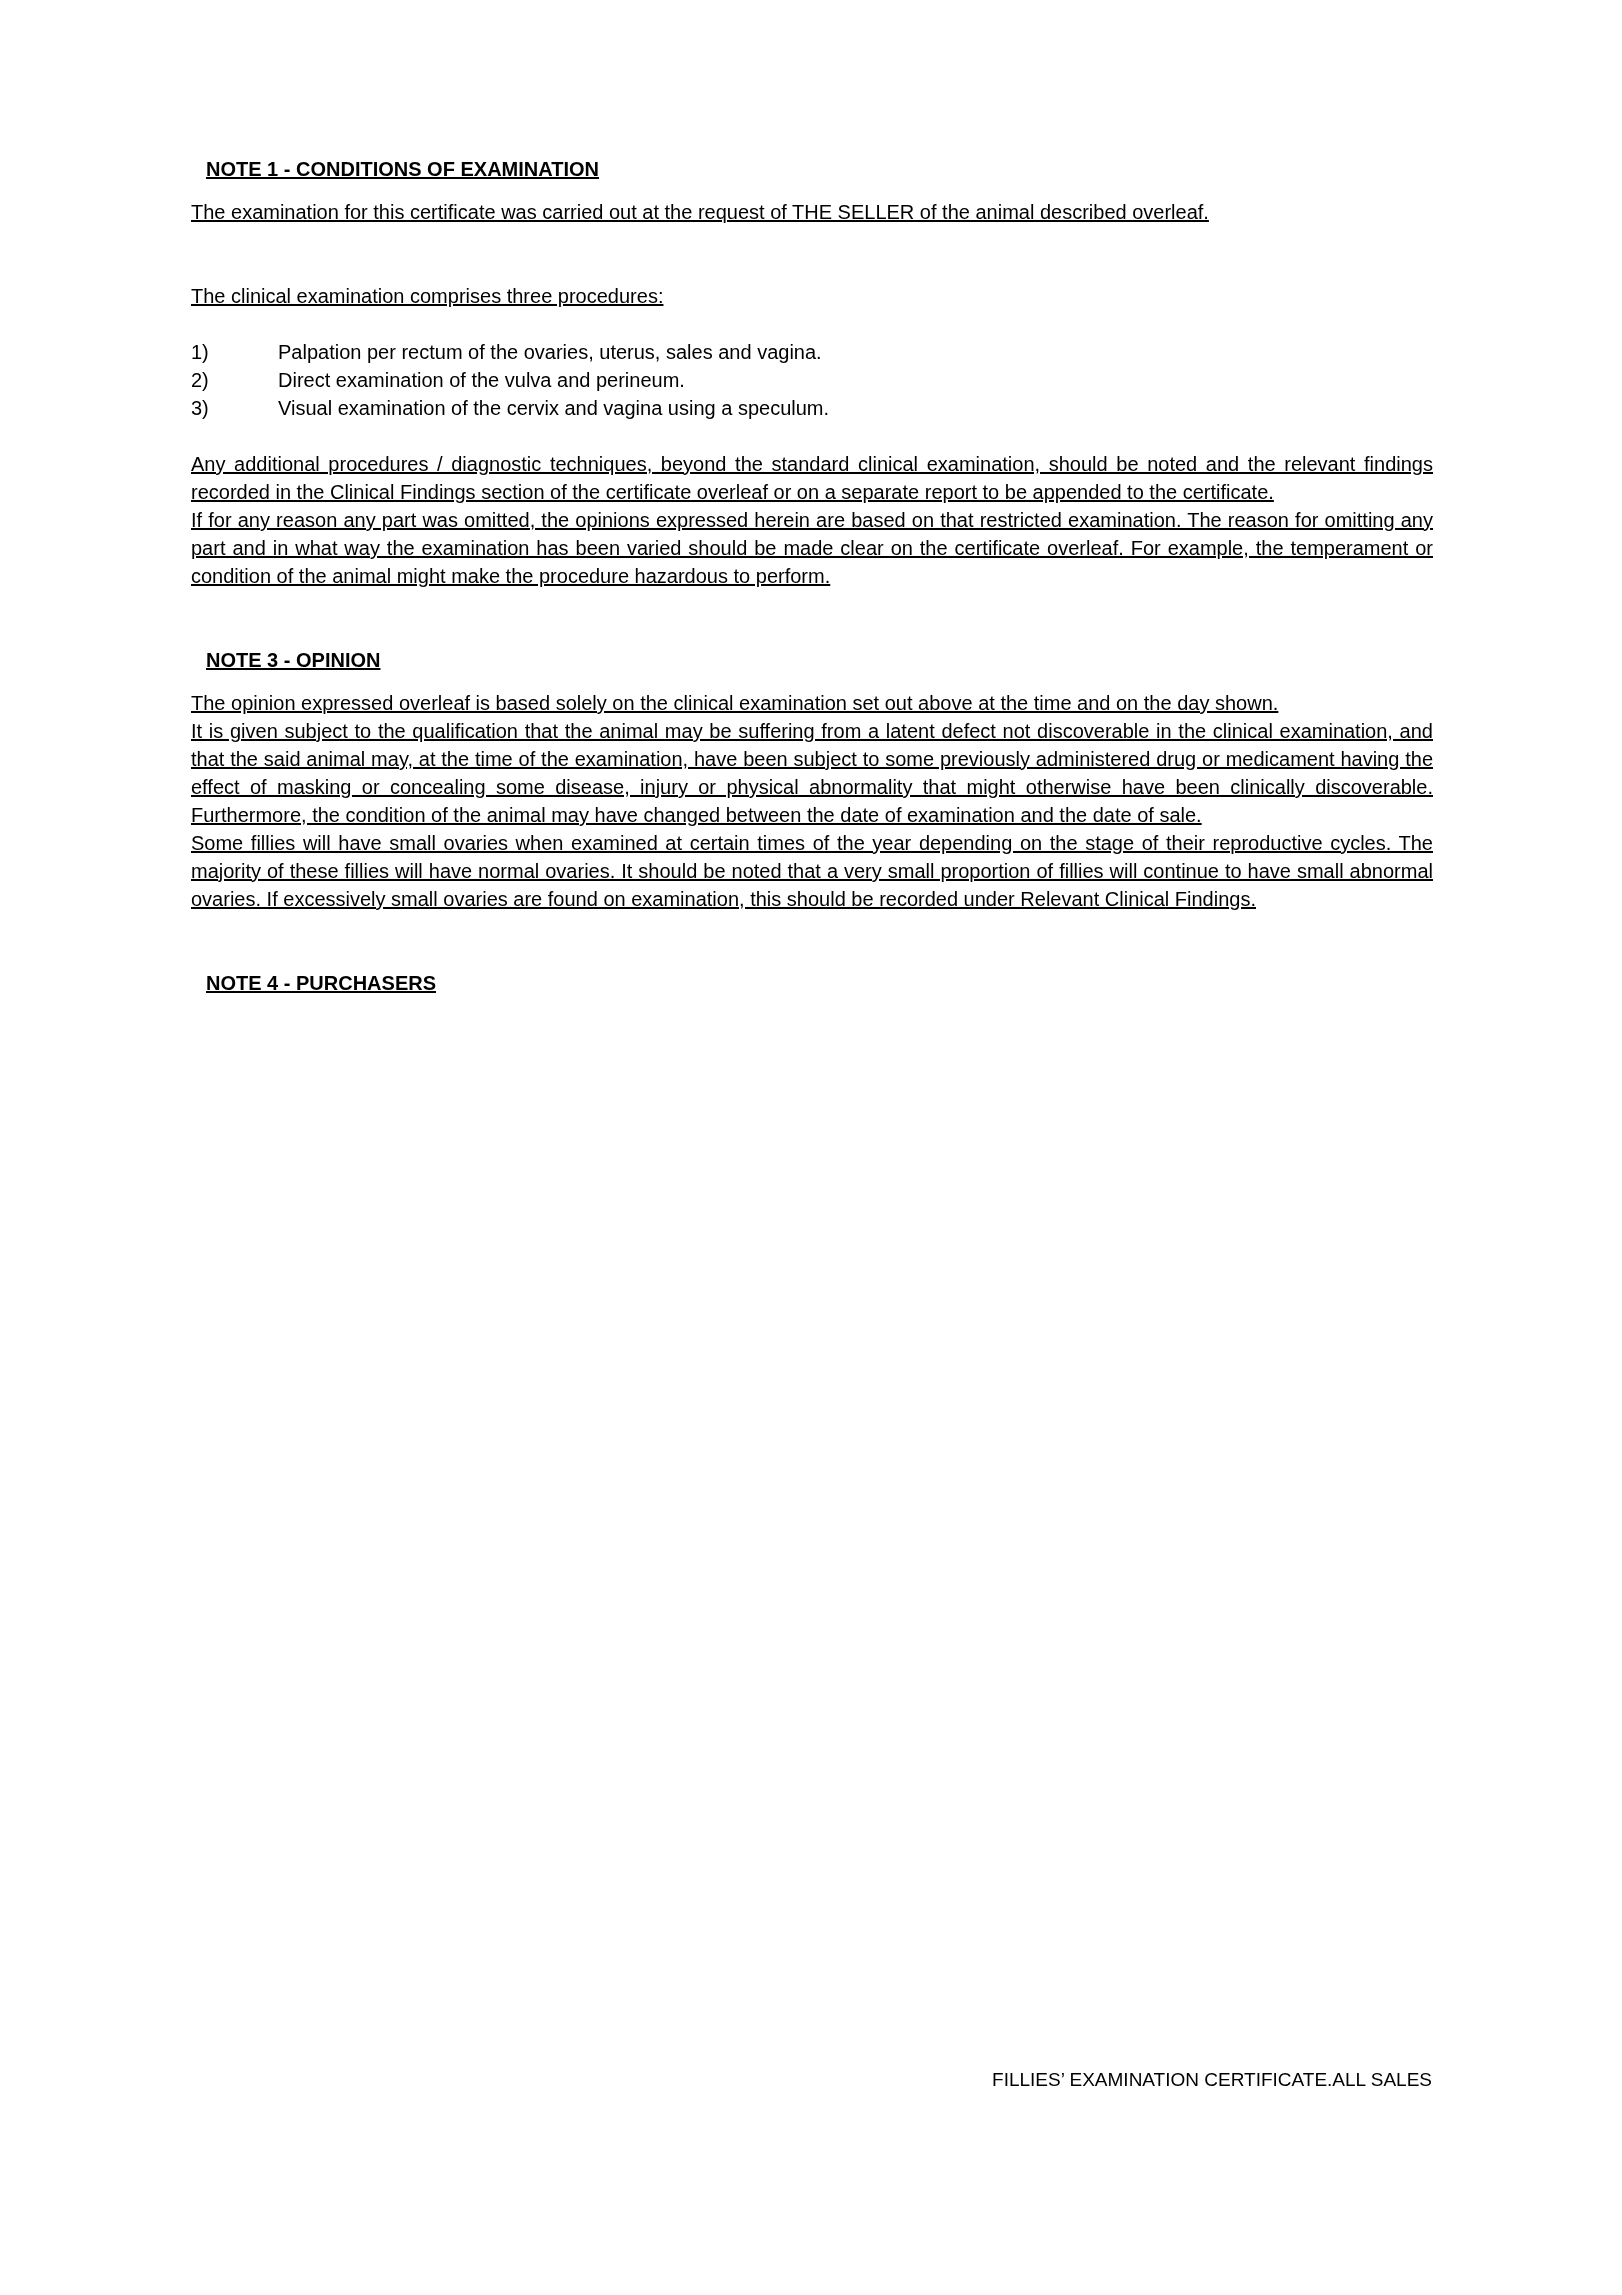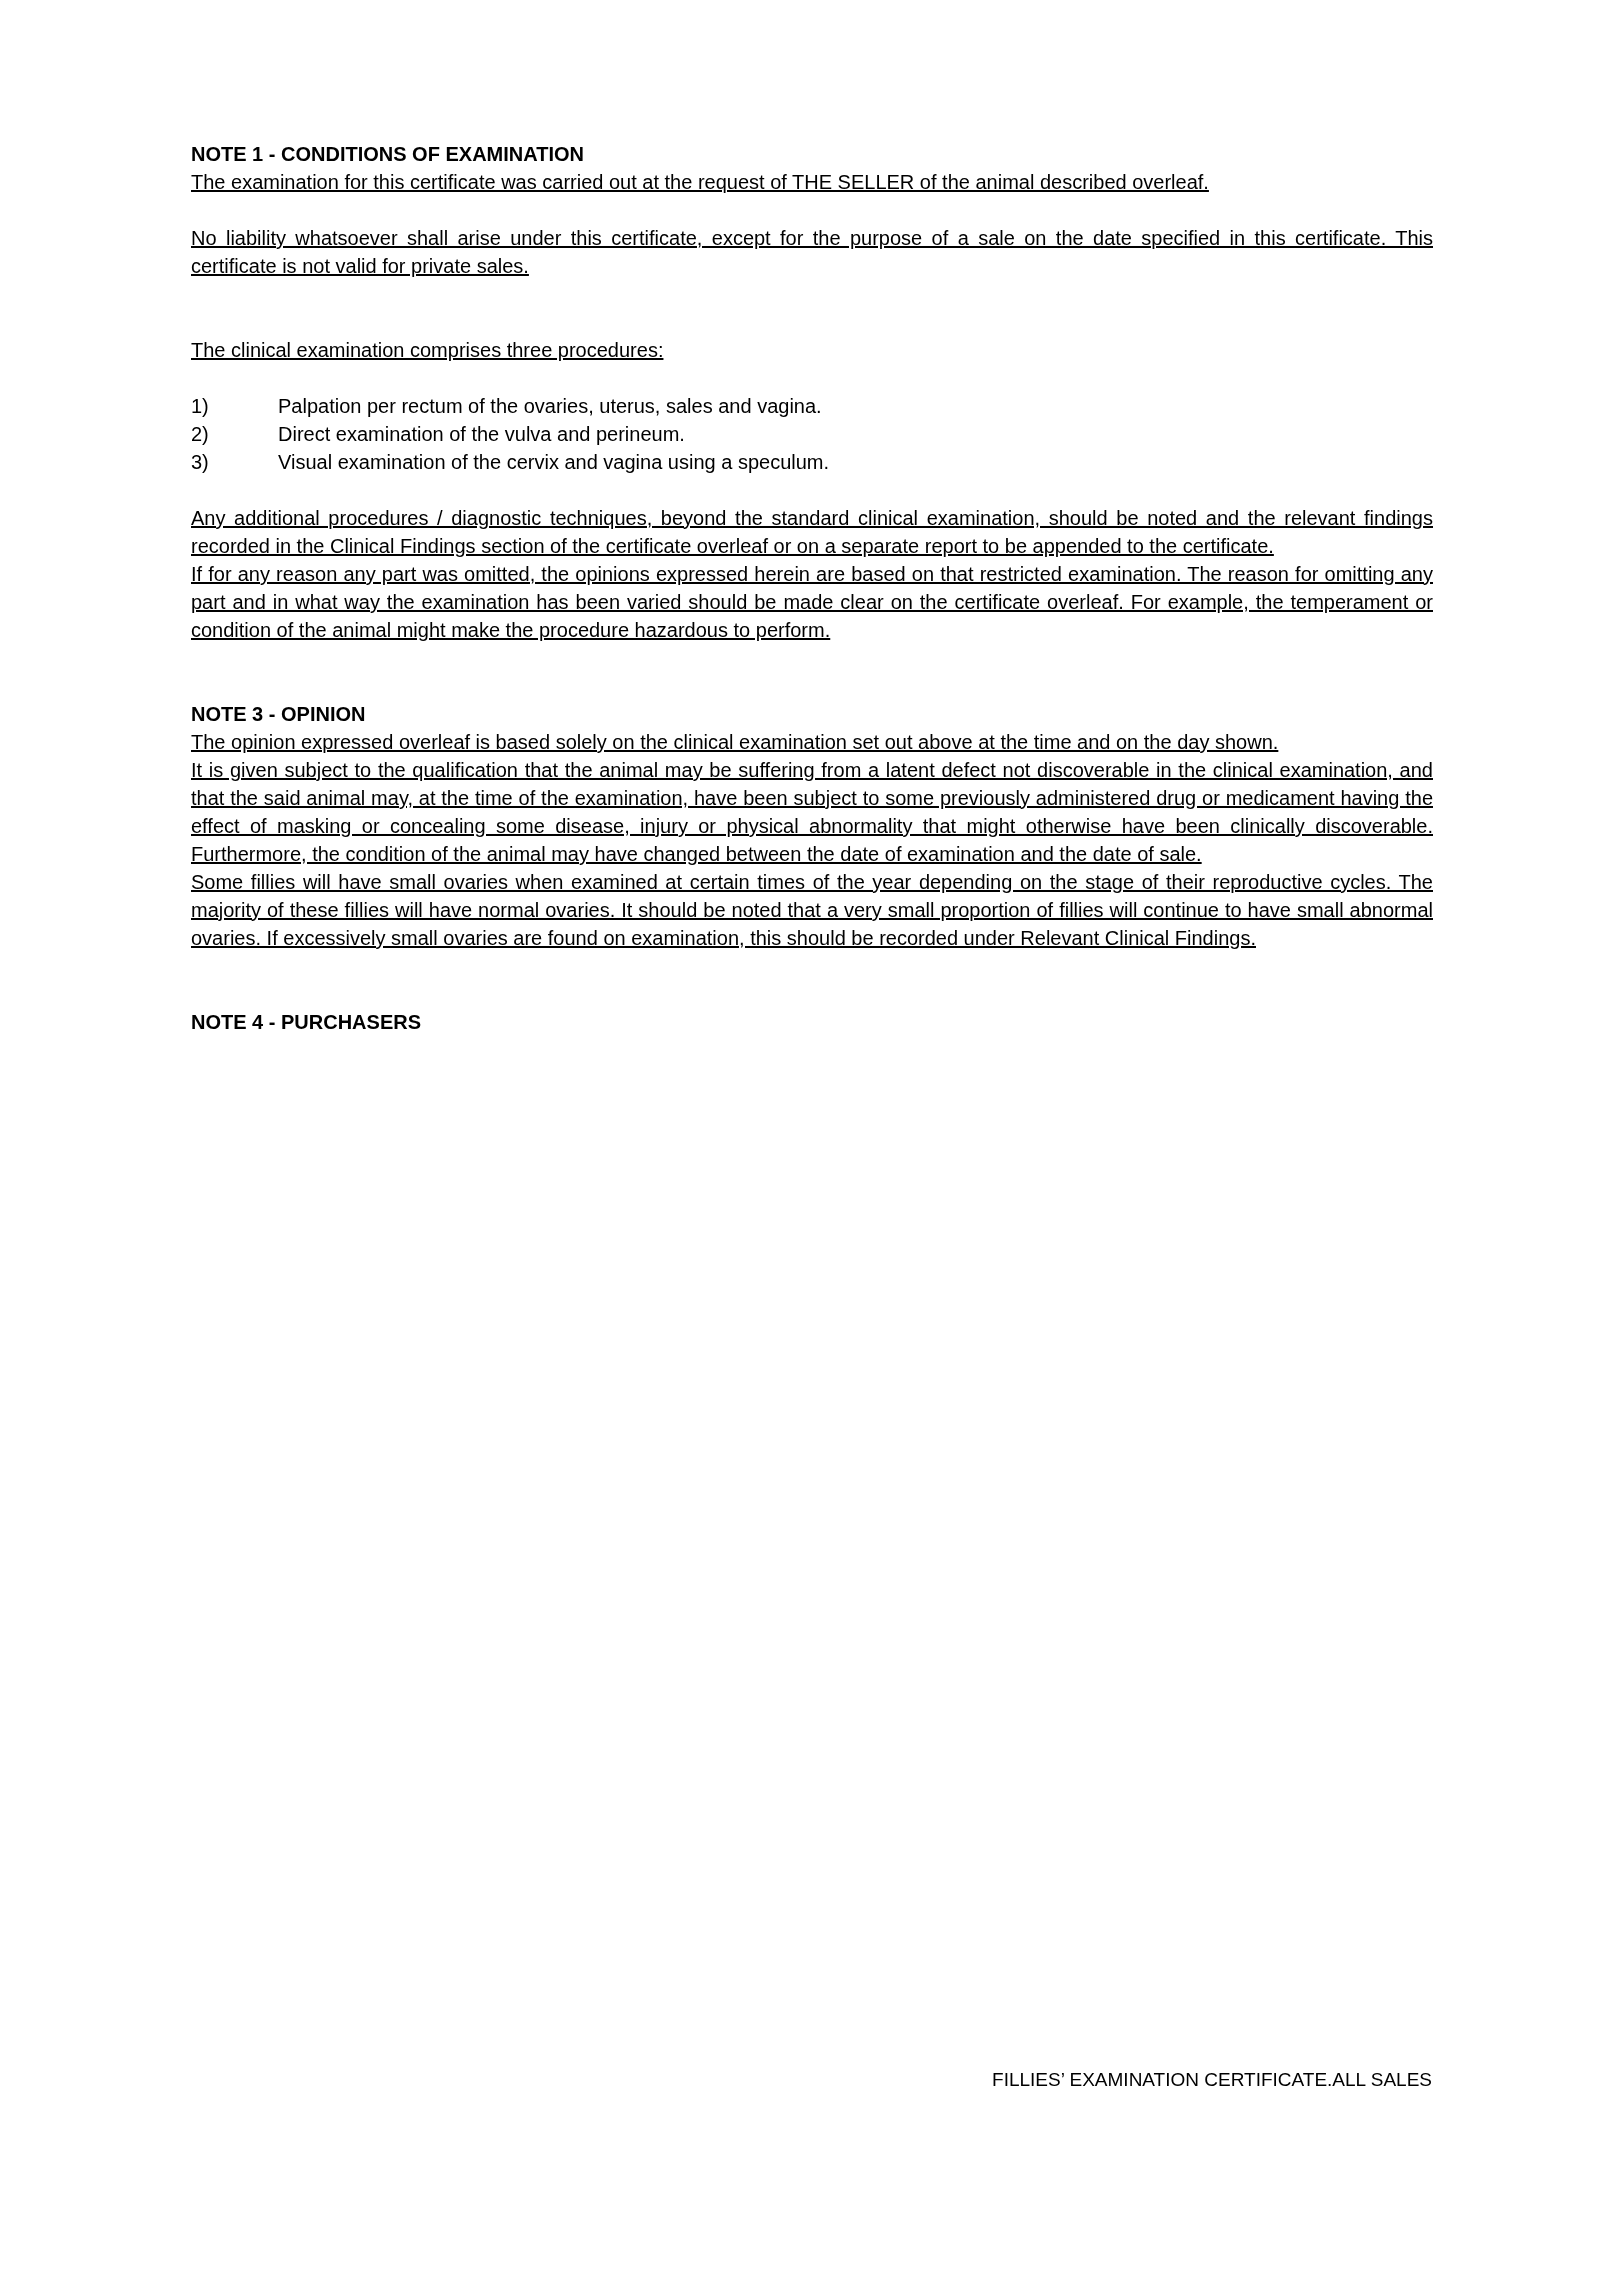--- a/index.html
+++ b/index.html
@@ -22,24 +22,25 @@
     font-size: 20px;
     line-height: 28px;
   }
   .section {
     margin: 0 0 56px 0;
   }
   .section:last-child {
     margin-bottom: 0;
   }
   .note-heading {
-    margin: 0;
+    margin: 15px;
     font-size: 20px;
     line-height: 28px;
     font-weight: bold;
+    text-decoration: underline;
   }
   .para {
     margin: 0;
     text-align: justify;
     text-decoration: underline;
   }
   .mb-blank {
     margin-bottom: 28px;
   }
   .proc-list {
@@ -66,21 +67,20 @@
   }
 </style>
 </head>
 <body>
 
 <div class="page">
 
   <div class="section">
     <h2 class="note-heading">NOTE 1 - CONDITIONS OF EXAMINATION</h2>
     <p class="para mb-blank">The examination for this certificate was carried out at the request of THE SELLER of the animal described overleaf.</p>
-    <p class="para">No liability whatsoever shall arise under this certificate, except for the purpose of a sale on the date specified in this certificate.  This certificate is not valid for private sales.</p>
   </div>
 
   <div class="section">
     <p class="para mb-blank">The clinical examination comprises three procedures:</p>
     <div class="proc-list">
       <div class="proc-row">
         <span class="proc-num">1)</span>
         <span class="proc-text">Palpation per rectum of the ovaries, uterus, sales and vagina.</span>
       </div>
       <div class="proc-row">

